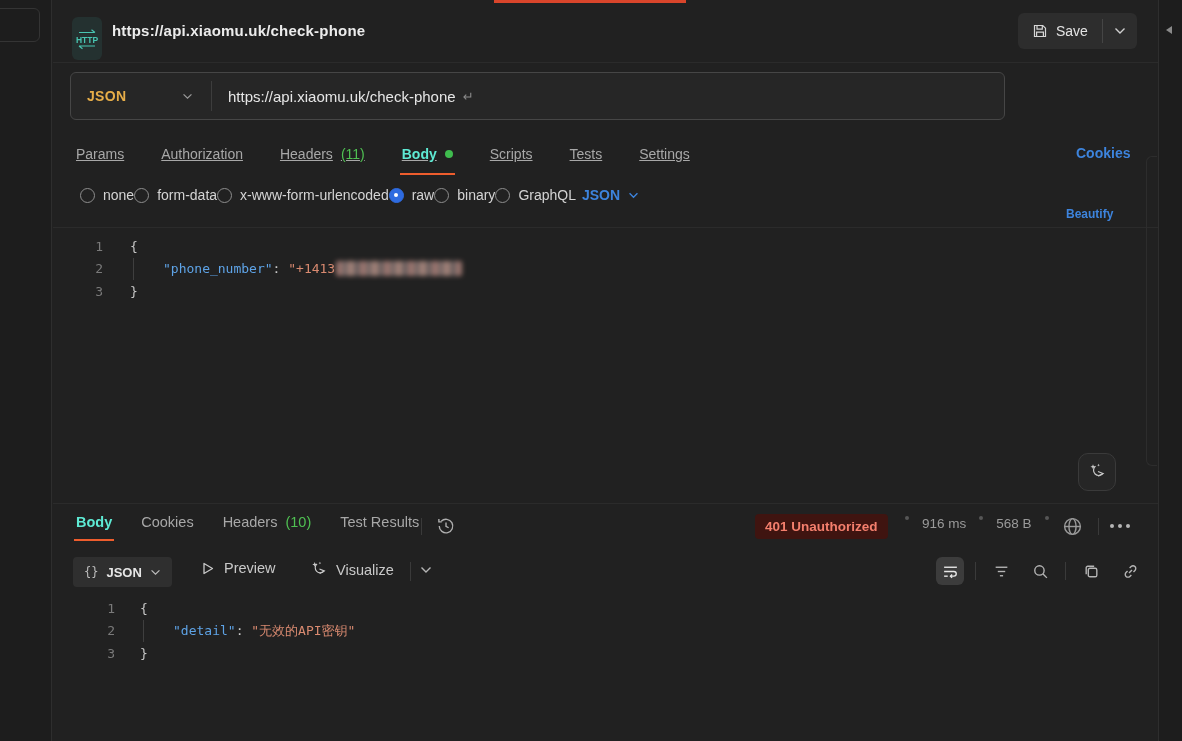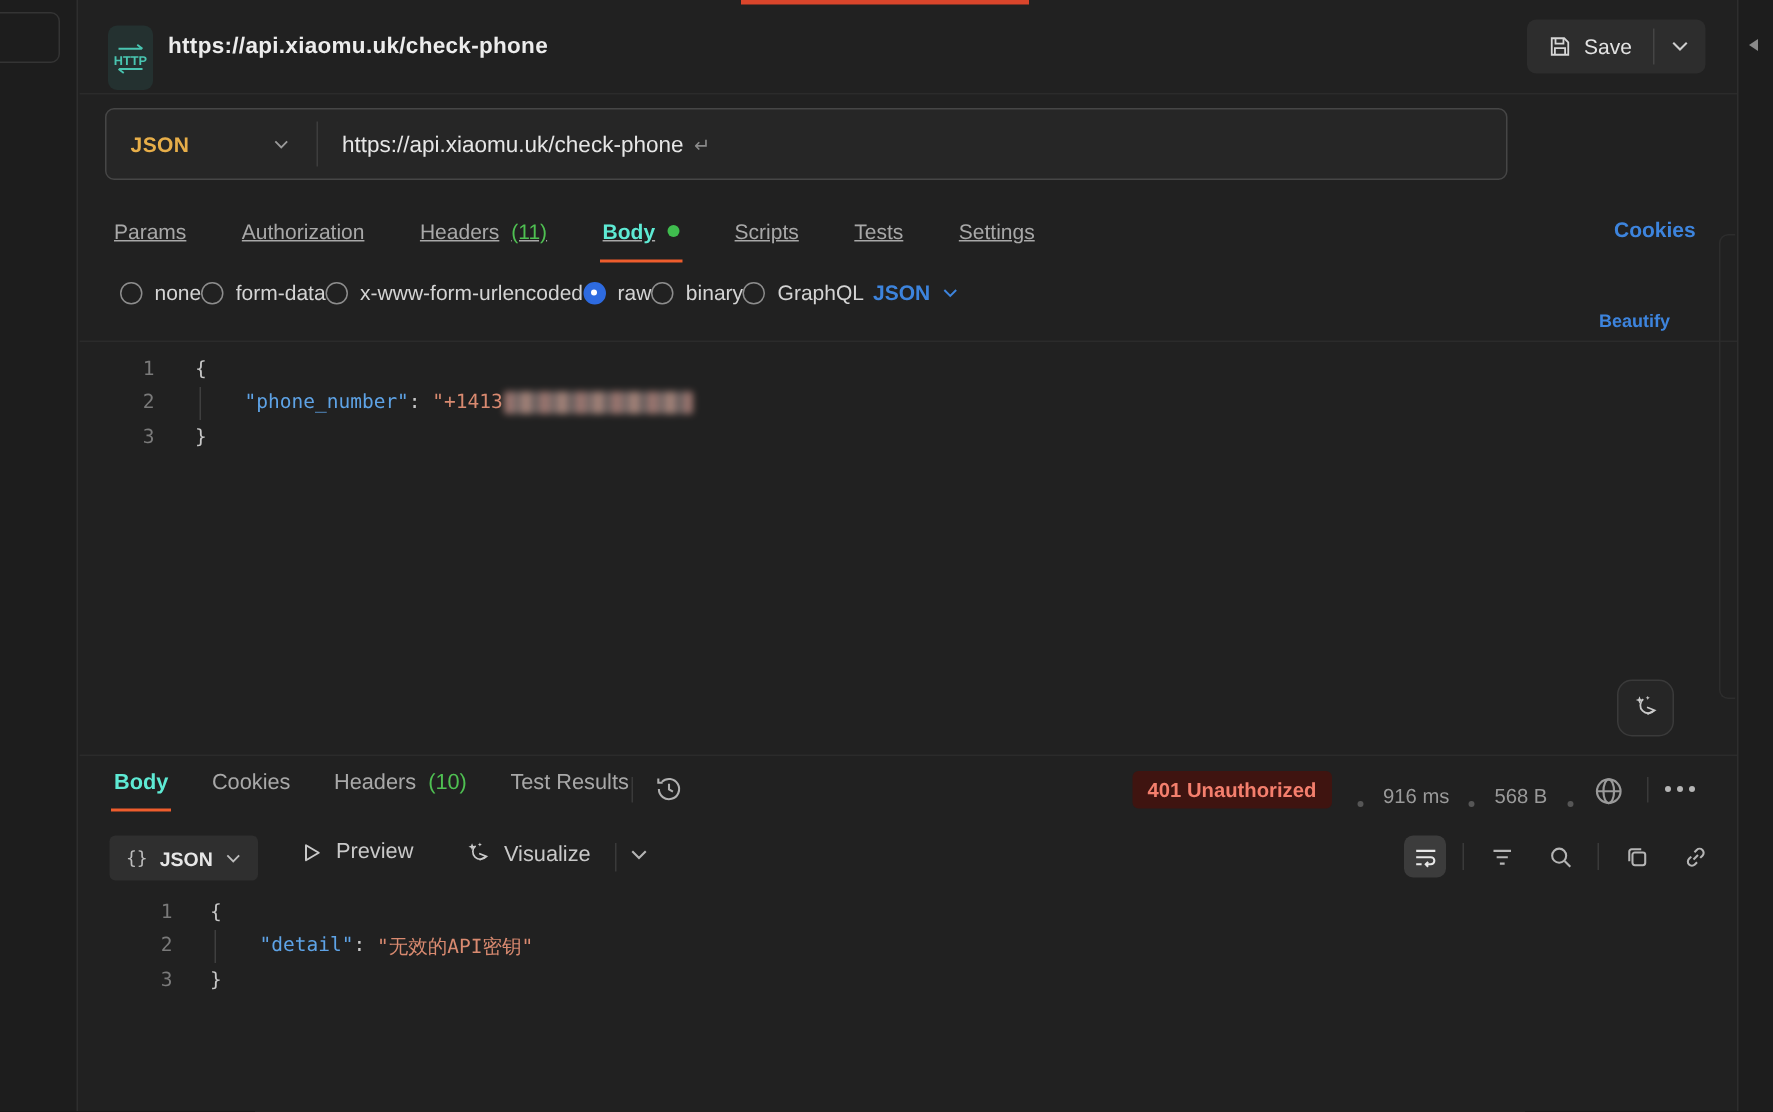--- a/index.html
+++ b/index.html
@@ -84,21 +84,21 @@
 
   
   .resp-div { left:53px; top:503px; width:1105px; }
   .resp-tabs { left:76px; top:514px; display:flex; gap:29px; align-items:center; font-size:14.5px; color:#a8a8a8; }
   .resp-tabs .tab.active .tab-underline { bottom:-9px; }
   .resp-hist-div { left:421px; top:518px; height:17px; }
   .history-btn { left:436px; top:516px; width:20px; height:20px; cursor:pointer; }
   .status-badge { left:755px; top:514px; height:25px; background:#3f1410; border-radius:4px; display:flex; align-items:center; padding:0 10px; color:#f47f6d; font-size:13.5px; font-weight:600; }
   .meta-dot { width:4px; height:4px; border-radius:50%; background:#565656; }
   .meta-text { color:#9a9a9a; font-size:13.5px; }
-  .status-cluster { left:905px; top:516px; display:flex; align-items:flex-end; gap:13px; height:22px; }
+  .status-cluster { left:905px; top:516px; display:flex; align-items:flex-start; gap:13px; height:22px; }
   .resp-ellipsis-div { left:1098px; top:518px; height:17px; }
   .ellipsis-btn { left:1110px; top:519px; display:flex; gap:4px; align-items:center; cursor:pointer; height:14px; }
   .ellipsis-btn i { width:4px; height:4px; border-radius:50%; background:#b5b5b5; }
 
   
   .fmt-btn { left:73px; top:557px; height:30px; background:#2f2f2f; border-radius:4px; display:flex; align-items:center; gap:8px; padding:0 11px; cursor:pointer; }
   .fmt-braces { font-family:"DejaVu Sans Mono", monospace; color:#bdbdbd; font-size:12px; }
   .fmt-label { color:#e6e6e6; font-weight:700; font-size:13px; }
   .preview-btn { left:201px; top:560px; display:flex; align-items:flex-end; gap:9px; color:#c9c9c9; font-size:14.5px; cursor:pointer; }
   .visualize-btn { left:309px; top:560px; display:flex; align-items:center; gap:8px; color:#c9c9c9; font-size:14.5px; cursor:pointer; }

